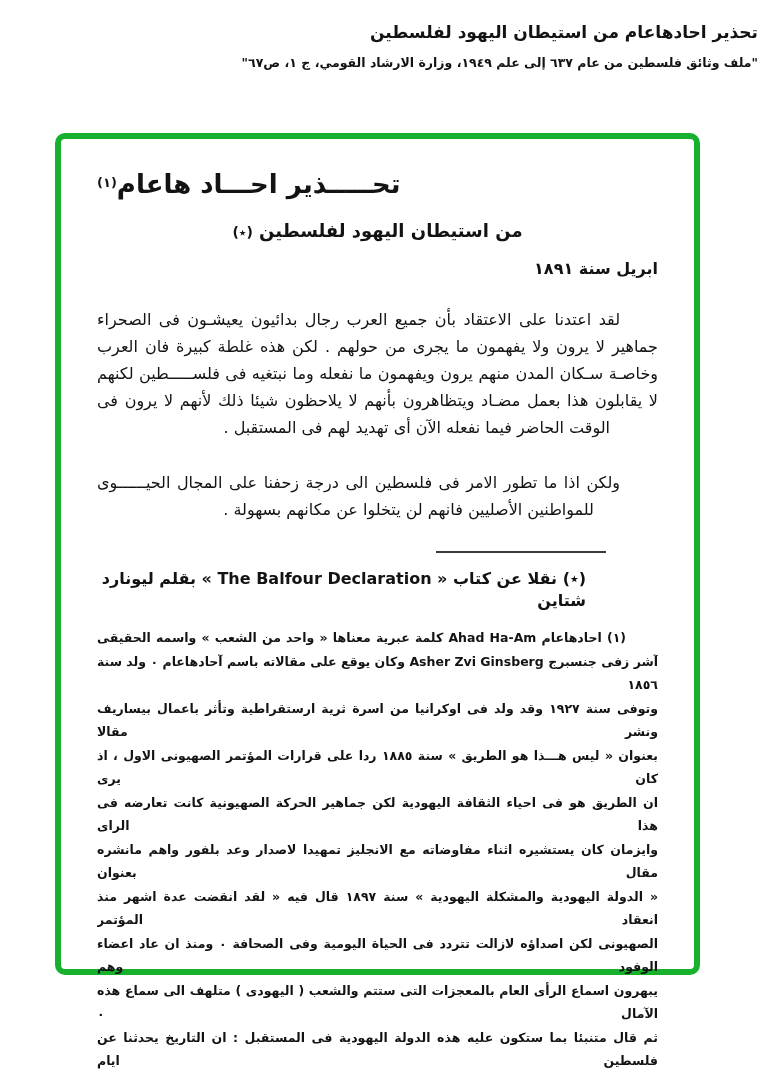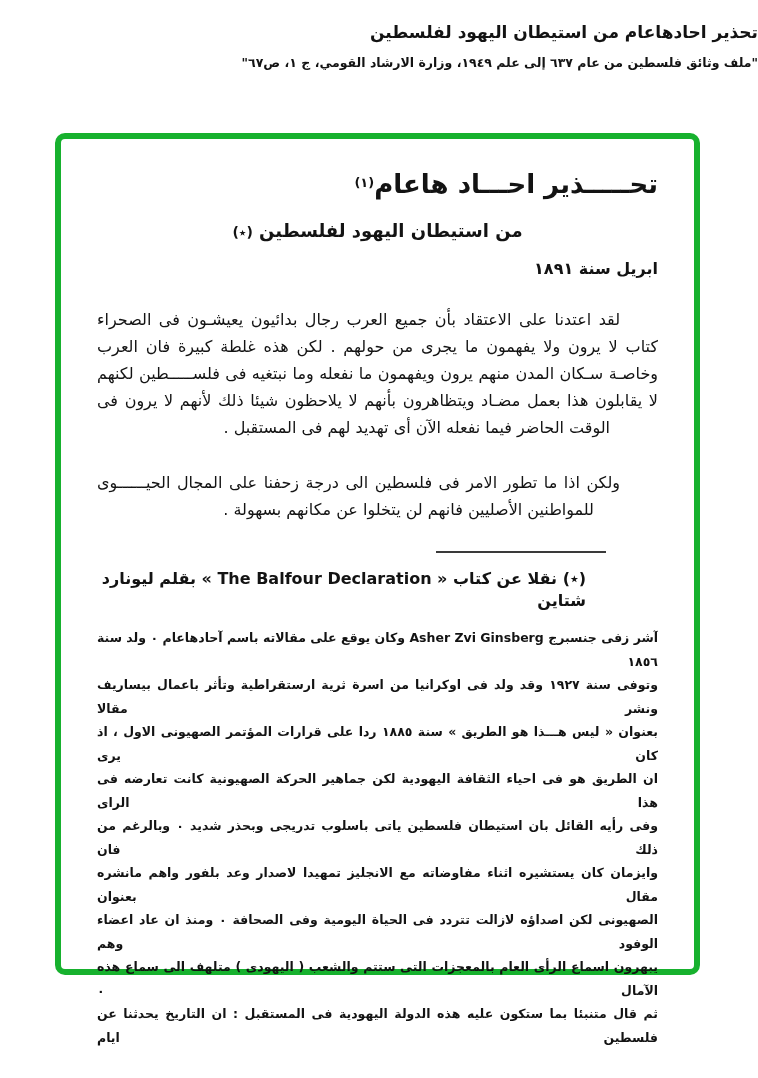--- a/index.html
+++ b/index.html
@@ -16,21 +16,21 @@
   .page-header .hdr-source  { font-size:12.5px; font-weight:bold; margin-top:13px; }
 
   .doc-frame {
     position:absolute; left:55px; top:133px;
     width:645px; height:842px;
     border:6px solid #17b12e; border-radius:10px;
     background:#ffffff;
     direction:rtl;
     padding:0 36px;
   }
-  .doc-title-main { text-align:right; font-size:26px; font-weight:bold; margin-top:30px; }
+  .doc-title-main { text-align:left; font-size:26px; font-weight:bold; margin-top:30px; }
   .doc-title-main .ref { font-size:13px; font-weight:bold; vertical-align:6px; }
   .doc-title-sub  { text-align:center; font-size:18px; font-weight:bold; margin-top:21px; }
   .doc-title-sub .ref { font-size:14px; }
   .doc-date       { text-align:right; font-size:16px; font-weight:bold; margin-top:18px; }
 
   .body-para { margin-top:28px; font-size:16px; }
   .body-para .line {
     line-height:27px;
     text-align:justify; text-align-last:justify;
     overflow:hidden; white-space:normal;
@@ -68,41 +68,42 @@
 <div class="doc-frame">
 
   <div class="doc-title-main"><span>تحـــــذير احـــاد هاعام</span><span class="ref">(١)</span></div>
 
   <div class="doc-title-sub"><span>من استيطان اليهود لفلسطين</span> <span class="ref">(٭)</span></div>
 
   <div class="doc-date">ابريل سنة ١٨٩١</div>
 
   <div class="body-para">
     <div class="line first">لقد اعتدنا على الاعتقاد بأن جميع العرب رجال بدائيون يعيشـون فى الصحراء</div>
-    <div class="line">كتاب لا يرون ولا يفهمون ما يجرى من حولهم . لكن هذه غلطة كبيرة فان العرب</div>
+    <div class="line">جماهير لا يرون ولا يفهمون ما يجرى من حولهم . لكن هذه غلطة كبيرة فان العرب</div>
     <div class="line">وخاصـة سـكان المدن منهم يرون ويفهمون ما نفعله وما نبتغيه فى فلســـــطين لكنهم</div>
     <div class="line">لا يقابلون هذا بعمل مضـاد ويتظاهرون بأنهم لا يلاحظون شيئا ذلك لأنهم لا يرون فى</div>
     <div class="line last p1-last">الوقت الحاضر فيما نفعله الآن أى تهديد لهم فى المستقبل .</div>
   </div>
 
   <div class="body-para">
     <div class="line first">ولكن اذا ما تطور الامر فى فلسطين الى درجة زحفنا على المجال الحيــــــوى</div>
     <div class="line last p2-last">للمواطنين الأصليين فانهم لن يتخلوا عن مكانهم بسهولة .</div>
   </div>
 
   <div class="fn-separator"></div>
 
   <div class="fn-star">(٭) نقلا عن كتاب « The Balfour Declaration »  بقلم ليونارد شتاين</div>
 
   <div class="footnote-block">
+    <div class="line first">(١) احادهاعام  Ahad Ha-Am  كلمة عبرية معناها « واحد من الشعب » واسمه الحقيقى</div>
     <div class="line">آشر زفى جنسبرج  Asher Zvi Ginsberg  وكان يوقع على مقالاته باسم آحادهاعام ٠ ولد سنة ١٨٥٦</div>
     <div class="line">وتوفى سنة ١٩٢٧ وقد ولد فى اوكرانيا من اسرة ثرية ارستقراطية وتأثر باعمال بيساريف ونشر مقالا</div>
     <div class="line">بعنوان « ليس هـــذا هو الطريق » سنة ١٨٨٥ ردا على قرارات المؤتمر الصهيونى الاول ، اذ كان يرى</div>
     <div class="line">ان الطريق هو فى احياء الثقافة اليهودية لكن جماهير الحركة الصهيونية كانت تعارضه فى هذا الراى</div>
-    <div class="line">وفى رأيه القائل بان استيطان فلسطين ياتى باسلوب تدريجى وبحذر شديد ٠ وبالرغم من ذلك فان</div>
     <div class="line">وايزمان كان يستشيره اثناء مفاوضاته مع الانجليز تمهيدا لاصدار وعد بلفور واهم مانشره مقال بعنوان</div>
+    <div class="line">« الدولة اليهودية والمشكلة اليهودية » سنة ١٨٩٧ قال فيه « لقد انقضت عدة اشهر منذ انعقاد المؤتمر</div>
     <div class="line">الصهيونى لكن اصداؤه لازالت تتردد فى الحياة اليومية وفى الصحافة ٠ ومنذ ان عاد اعضاء الوفود وهم</div>
     <div class="line">يبهرون اسماع الرأى العام بالمعجزات التى ستتم والشعب ( اليهودى ) متلهف الى سماع هذه الآمال ٠</div>
     <div class="line">ثم قال متنبئا بما ستكون عليه هذه الدولة اليهودية فى المستقبل : ان التاريخ يحدثنا عن فلسطين ايام</div>
 
   </div>
 
 </div>
 
 </body></html>

